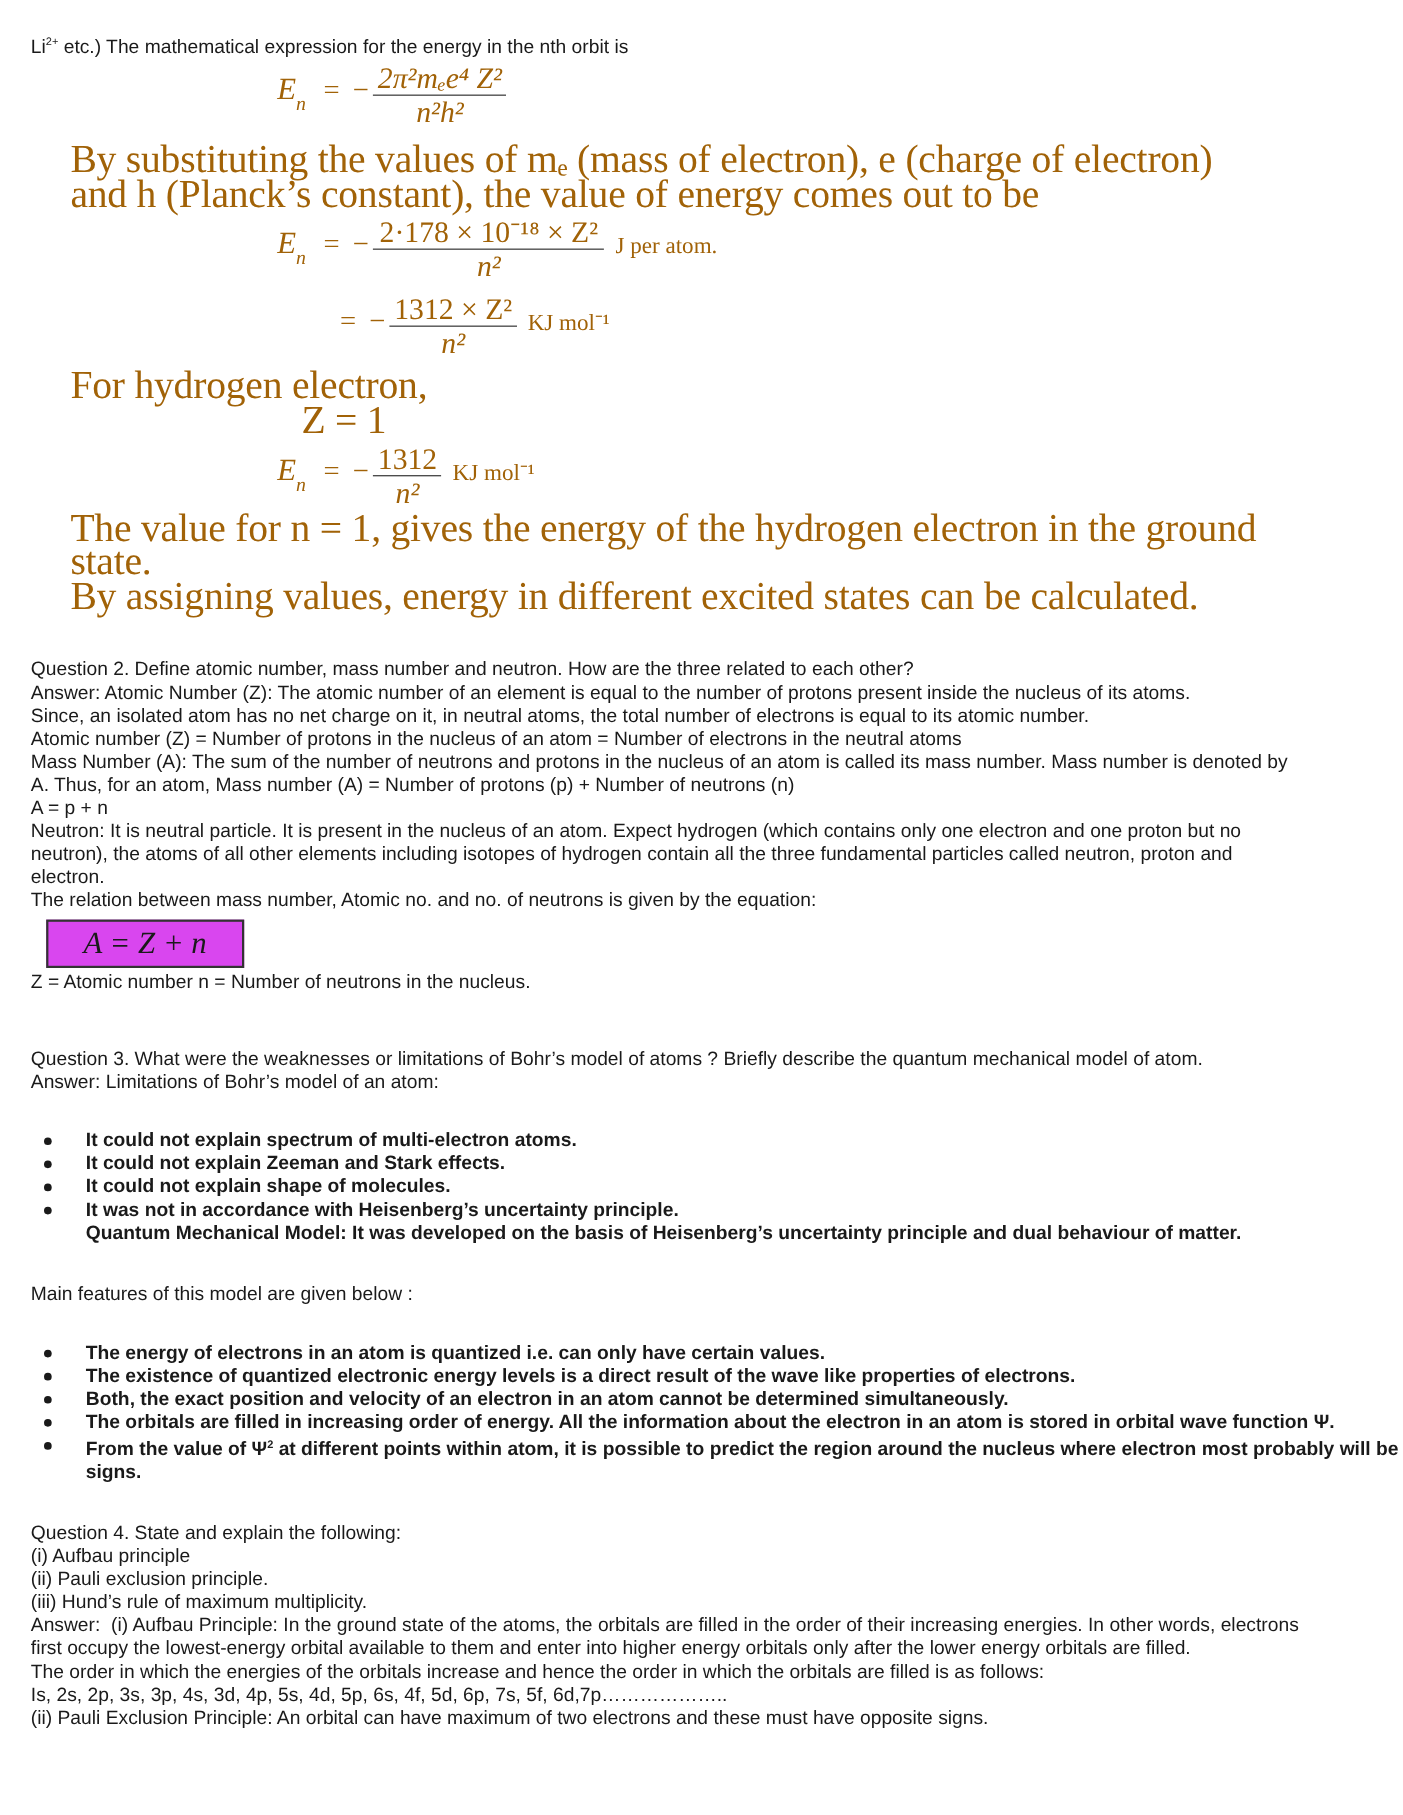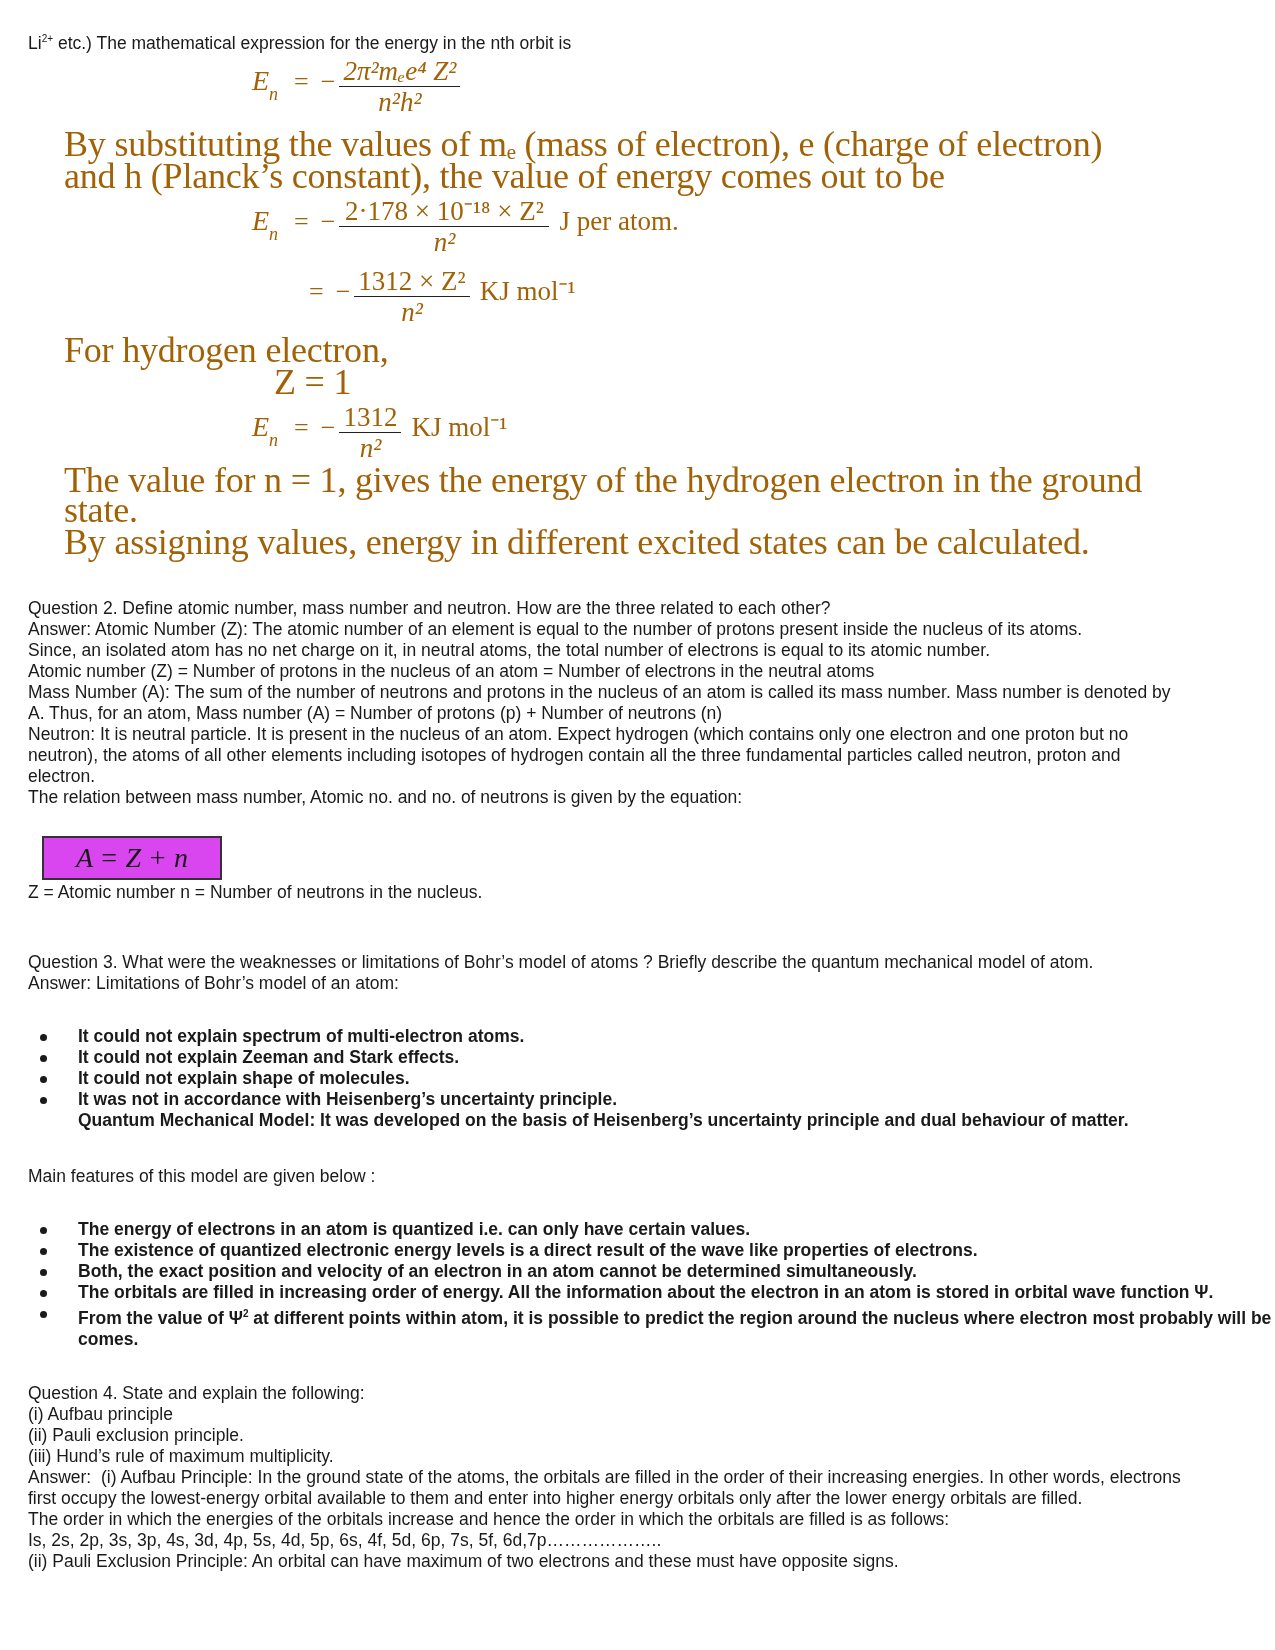--- a/index.html
+++ b/index.html
@@ -10,21 +10,21 @@
   .line { white-space: nowrap; }
   .bookline { font-family: "Liberation Serif", serif; font-size: 36px; line-height: 32px; color: #a16207; white-space: nowrap; letter-spacing: -0.2px; }
   .eq { position: absolute; font-family: "Liberation Serif", serif; color: #a16207; white-space: nowrap; }
   .frac { display: inline-block; vertical-align: middle; text-align: center; }
   .num { display: block; padding: 0 4px; font-size: 27px; line-height: 30px; }
   .den { display: block; border-top: 1.5px solid #222; padding: 0 4px; font-size: 27px; line-height: 30px; }
   .it { font-style: italic; }
   .lhs { font-size: 28px; font-style: italic; }
   .subn { font-size: 18px; font-style: italic; vertical-align: -10px; }
   .op { font-size: 26px; margin: 0 12px; }
-  .unit { font-size: 27px; margin-left: 6px; }
+  .unit { font-size: 21px; margin-left: 6px; }
   .bullets { position: absolute; left: 36px; margin: 0; padding: 0; list-style: none; font-weight: bold; }
   .bullets li { position: relative; padding-left: 42px; }
   .bullets li .dot { position: absolute; left: 4px; top: 8px; width: 7px; height: 7px; border-radius: 50%; background: #1a1a1a; }
   .boxeq { position: absolute; left: 42px; top: 836px; width: 176px; height: 40px; border: 2px solid #333; background: #d946ef;
            font-family: "Liberation Serif", serif; font-size: 28px; line-height: 40px; text-align: center; }
   sup.sm { font-size: 10px; vertical-align: 7px; }
 </style>
 </head>
 <body>
 
@@ -80,20 +80,21 @@
 <div class="abs bookline" style="left:64px; top:494px;">state.</div>
 <div class="abs bookline" style="left:64px; top:526px;">By assigning values, energy in different excited states can be calculated.</div>
 
 <div class="abs sans" style="left:28px; top:598px; width:1230px;">
   <div class="b line">Question 2. Define atomic number, mass number and neutron. How are the three related to each other?</div>
   <div class="line"><span class="b">Answer: Atomic Number (Z):</span><span> The atomic number of an element is equal to the number of protons present inside the nucleus of its atoms.</span></div>
   <div class="line">Since, an isolated atom has no net charge on it, in neutral atoms, the total number of electrons is equal to its atomic number.</div>
   <div class="line">Atomic number (Z) = Number of protons in the nucleus of an atom = Number of electrons in the neutral atoms</div>
   <div class="line"><span class="b">Mass Number (A):</span><span> The sum of the number of neutrons and protons in the nucleus of an atom is called its mass number. Mass number is denoted by</span></div>
   <div class="line">A. Thus, for an atom, Mass number (A) = Number of protons (p) + Number of neutrons (n)</div>
+  <div class="line">A = p + n</div>
   <div class="line">Neutron: It is neutral particle. It is present in the nucleus of an atom. Expect hydrogen (which contains only one electron and one proton but no</div>
   <div class="line">neutron), the atoms of all other elements including isotopes of hydrogen contain all the three fundamental particles called neutron, proton and</div>
   <div class="line">electron.</div>
   <div class="line">The relation between mass number, Atomic no. and no. of neutrons is given by the equation:</div>
 </div>
 
 <div class="boxeq it">A  =  Z + n</div>
 
 <div class="abs sans" style="left:28px; top:882px;">
   <div class="line">Z = Atomic number n = Number of neutrons in the nucleus.</div>
@@ -112,21 +113,21 @@
   <li style="white-space:nowrap;"><span>Quantum Mechanical Model: It was developed on the basis of Heisenberg’s uncertainty principle and dual behaviour of matter.</span></li>
 </ul>
 
 <div class="abs sans b line" style="left:28px; top:1166px;">Main features of this model are given below :</div>
 
 <ul class="bullets sans" style="top:1219px;">
   <li><span class="dot"></span><span>The energy of electrons in an atom is quantized i.e. can only have certain values.</span></li>
   <li><span class="dot"></span><span>The existence of quantized electronic energy levels is a direct result of the wave like properties of electrons.</span></li>
   <li><span class="dot"></span><span>Both, the exact position and velocity of an electron in an atom cannot be determined simultaneously.</span></li>
   <li><span class="dot"></span><span>The orbitals are filled in increasing order of energy. All the information about the electron in an atom is stored in orbital wave function Ψ.</span></li>
-  <li><span class="dot"></span><span>From the value of Ψ</span><sup class="sm">2</sup><span> at different points within atom, it is possible to predict the region around the nucleus where electron most probably will be</span><br><span>comes.</span></li>
+  <li><span class="dot"></span><span>From the value of Ψ</span><sup class="sm">2</sup><span> at different points within atom, it is possible to predict the region around the nucleus where electron most probably will be</span><br><span>signs.</span></li>
 </ul>
 
 <div class="abs sans" style="left:28px; top:1383px; width:1240px;">
   <div class="b line">Question 4. State and explain the following:</div>
   <div class="b line">(i) Aufbau principle</div>
   <div class="b line">(ii) Pauli exclusion principle.</div>
   <div class="b line">(iii) Hund’s rule of maximum multiplicity.</div>
   <div class="line"><span class="b">Answer:</span><span style="white-space:pre">  (i) Aufbau Principle: In the ground state of the atoms, the orbitals are filled in the order of their increasing energies. In other words, electrons</span></div>
   <div class="line">first occupy the lowest-energy orbital available to them and enter into higher energy orbitals only after the lower energy orbitals are filled.</div>
   <div class="line">The order in which the energies of the orbitals increase and hence the order in which the orbitals are filled is as follows:</div>

